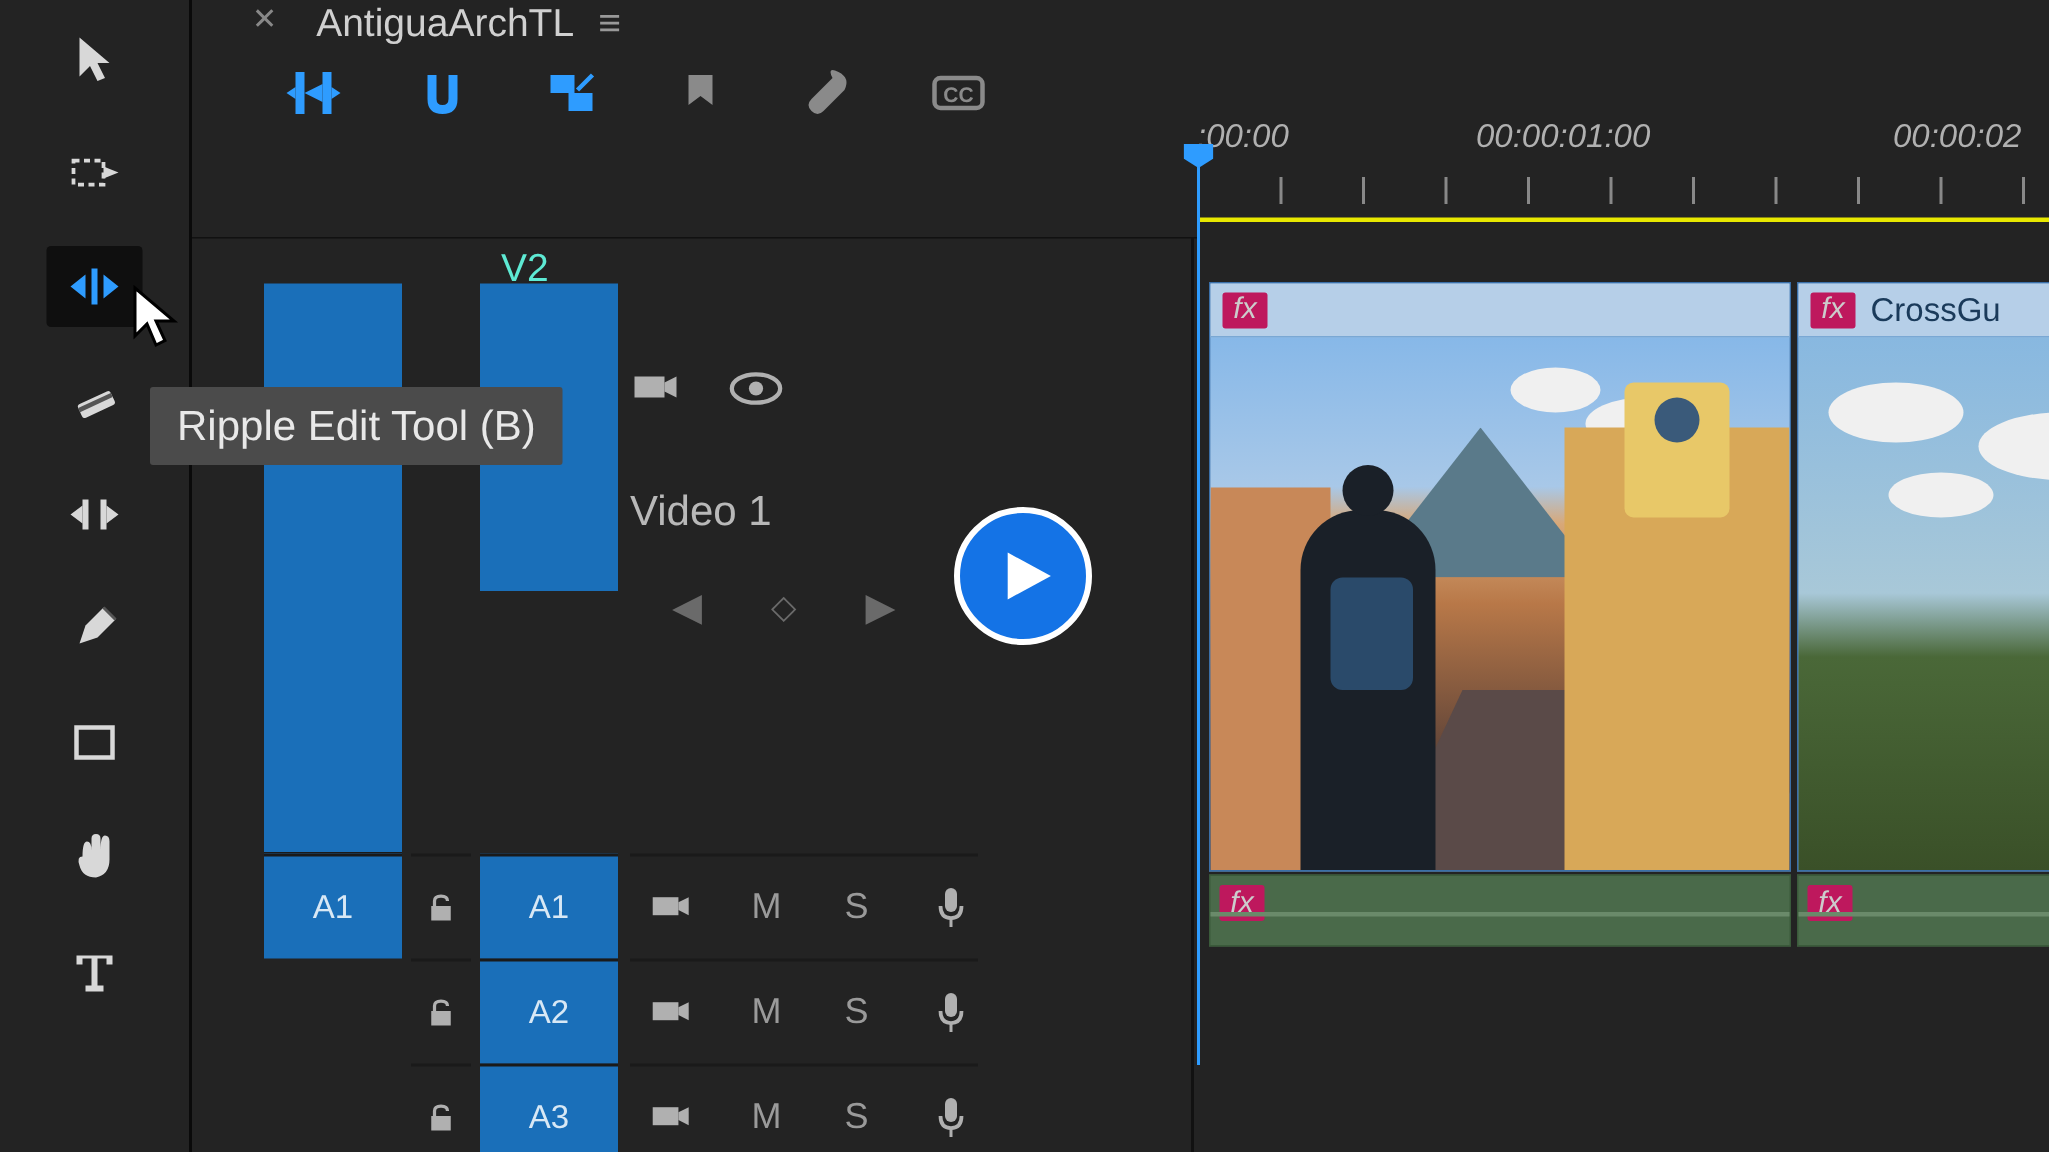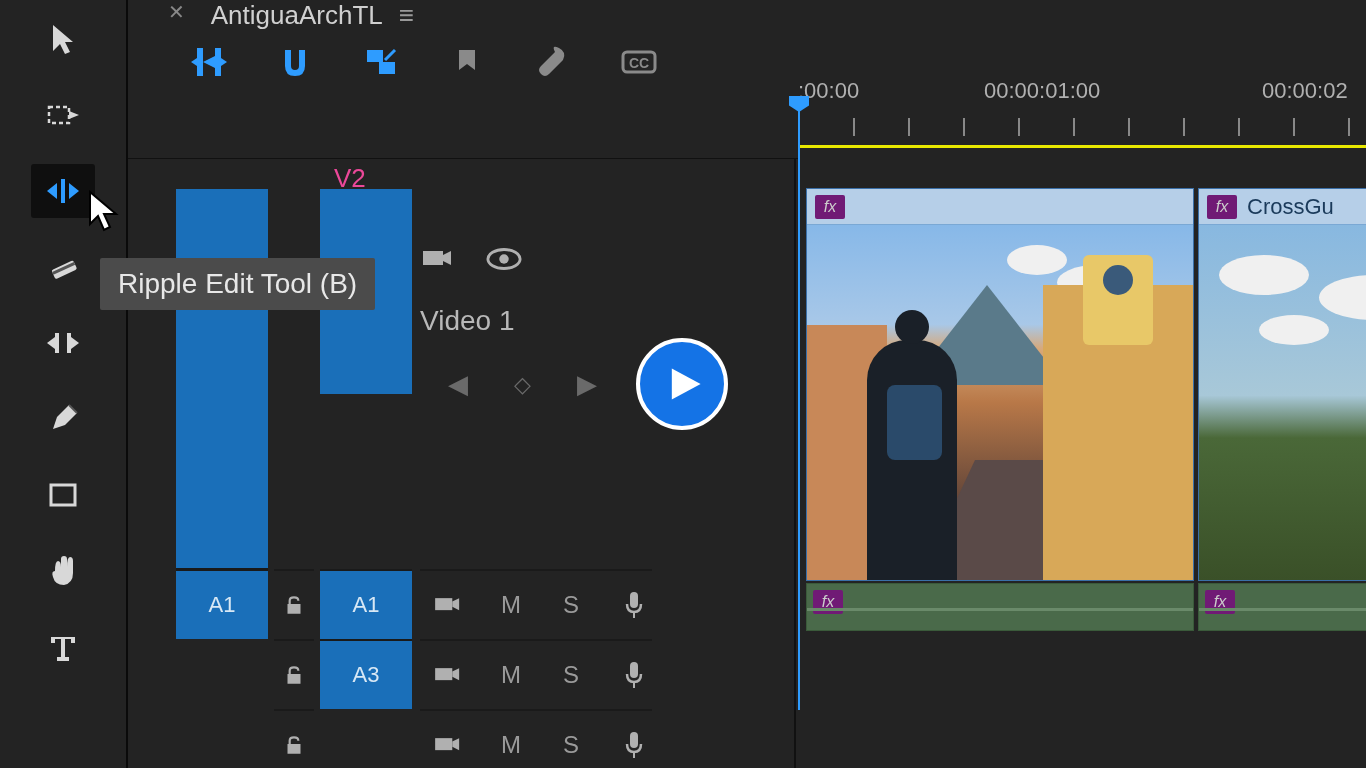--- a/index.html
+++ b/index.html
@@ -82,21 +82,21 @@
     left: 0;
     top: 158px;
     width: 670px;
     height: 610px;
     border-top: 1px solid #111;
   }
 
   .v2-label {
     position: absolute;
     left: 206px; top: 4px;
-    font-size: 26px; color: #ec4899;
+    font-size: 26px; color: #5eead4;
   }
 
   .track-source-col {
     position: absolute;
     left: 48px; top: 30px;
     width: 92px;
     display:flex; flex-direction:column;
   }
   .src-cell {
     width: 92px; height: 380px;
@@ -144,21 +144,21 @@
     position: absolute;
     left: 292px; top: 30px;
   }
   .video1-row {
     display:flex; align-items:center; gap: 30px;
     height: 60px;
     margin-top: 40px;
   }
   .video1-label {
     font-size: 28px; color:#b8b8b8;
-    margin-top: 16px;
+    margin-top: 36px;
   }
   .keyframe-row {
     display:flex; align-items:center; gap:46px;
     margin-top: 32px;
     margin-left: 28px;
   }
 
   .audio-rows {
     position: absolute;
     left: 292px; top: 410px;
@@ -175,21 +175,21 @@
   
   .ruler {
     position: absolute;
     left: 670px; top: 78px;
     width: 700px; height: 80px;
   }
   .ruler-labels {
     position: relative; height: 30px;
     font-size: 22px; color: #b0b0b0;
   }
-  .ruler-lbl { position:absolute; top: 0; }
+  .ruler-lbl { position:absolute; top: 0; font-style: italic; }
   .ruler-ticks {
     position: relative; height: 40px;
     border-bottom: 3px solid #e8e800;
   }
   .tick { position:absolute; top: 10px; width:2px; height:18px; background:#888; }
 
   .playhead {
     position:absolute;
     left: 670px; top: 110px;
     width: 2px; height: 600px;
@@ -218,22 +218,22 @@
     height: 36px;
     background: #b6cfe8;
     display:flex; align-items:center; gap:10px;
     padding: 0 8px;
     font-size: 22px;
     color: #1a3a5a;
     border-bottom: 1px solid #7aa8d4;
   }
   .fx-badge {
     width:30px; height:24px;
-    background:#701a75; color:#ccc;
-    font-size:16px; font-style:italic;
+    background:#be185d; color:#ccc;
+    font-size:20px; font-style:italic;
     display:flex; align-items:center; justify-content:center;
     border-radius:2px;
   }
   .clip-thumb {
     width: 100%; height: 355px;
     background: linear-gradient(180deg, #87b8e8 0%, #a8c8e8 28%, #d8a878 35%, #b87848 50%, #6a4a3a 75%, #3a2a28 100%);
     position:relative;
     overflow:hidden;
   }
   .clip-thumb2 {
@@ -435,20 +435,21 @@
           <svg width="26" height="26" viewBox="0 0 24 24">
             <path d="M7 11 L7 8 Q7 4 12 4 Q17 4 17 8 L15 8 Q15 6 12 6 Q9 6 9 8 L9 11 L18 11 L18 20 L6 20 L6 11 Z" fill="#b0b0b0"></path>
           </svg>
         </div>
     </div>
 
     <div class="track-target-col">
       <div class="tgt-cell-top"></div>
       <div style="height:175px"></div>
       <div class="tgt-audio">A1</div>
+      <div class="tgt-audio">A2</div>
       <div class="tgt-audio">A3</div>
     </div>
 
     <div class="track-names">
       <div class="video1-row">
         <div class="aud-btn">
             <svg width="34" height="28" viewBox="0 0 34 28">
               <rect x="2" y="6" width="20" height="14" fill="#b0b0b0"></rect>
               <path d="M22 10 L30 6 L30 20 L22 16 Z" fill="#b0b0b0"></path>
             </svg>

